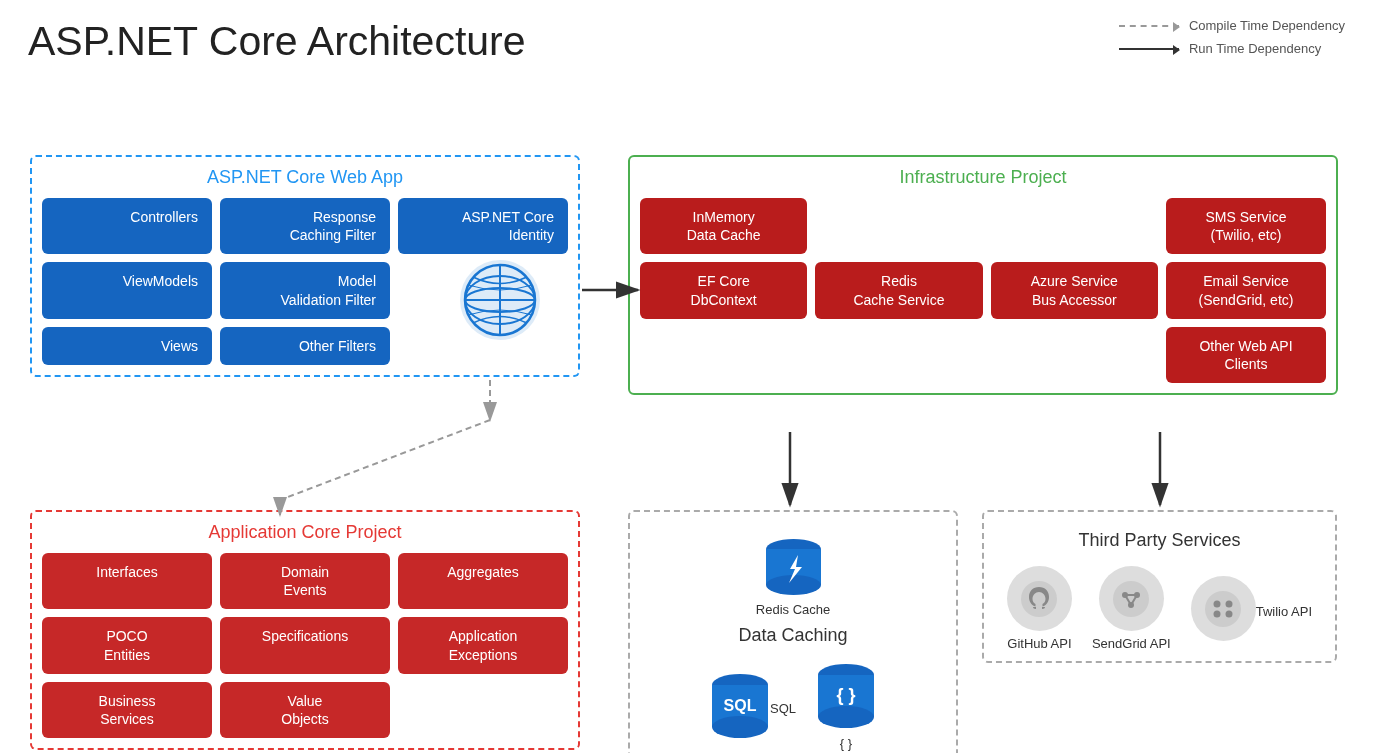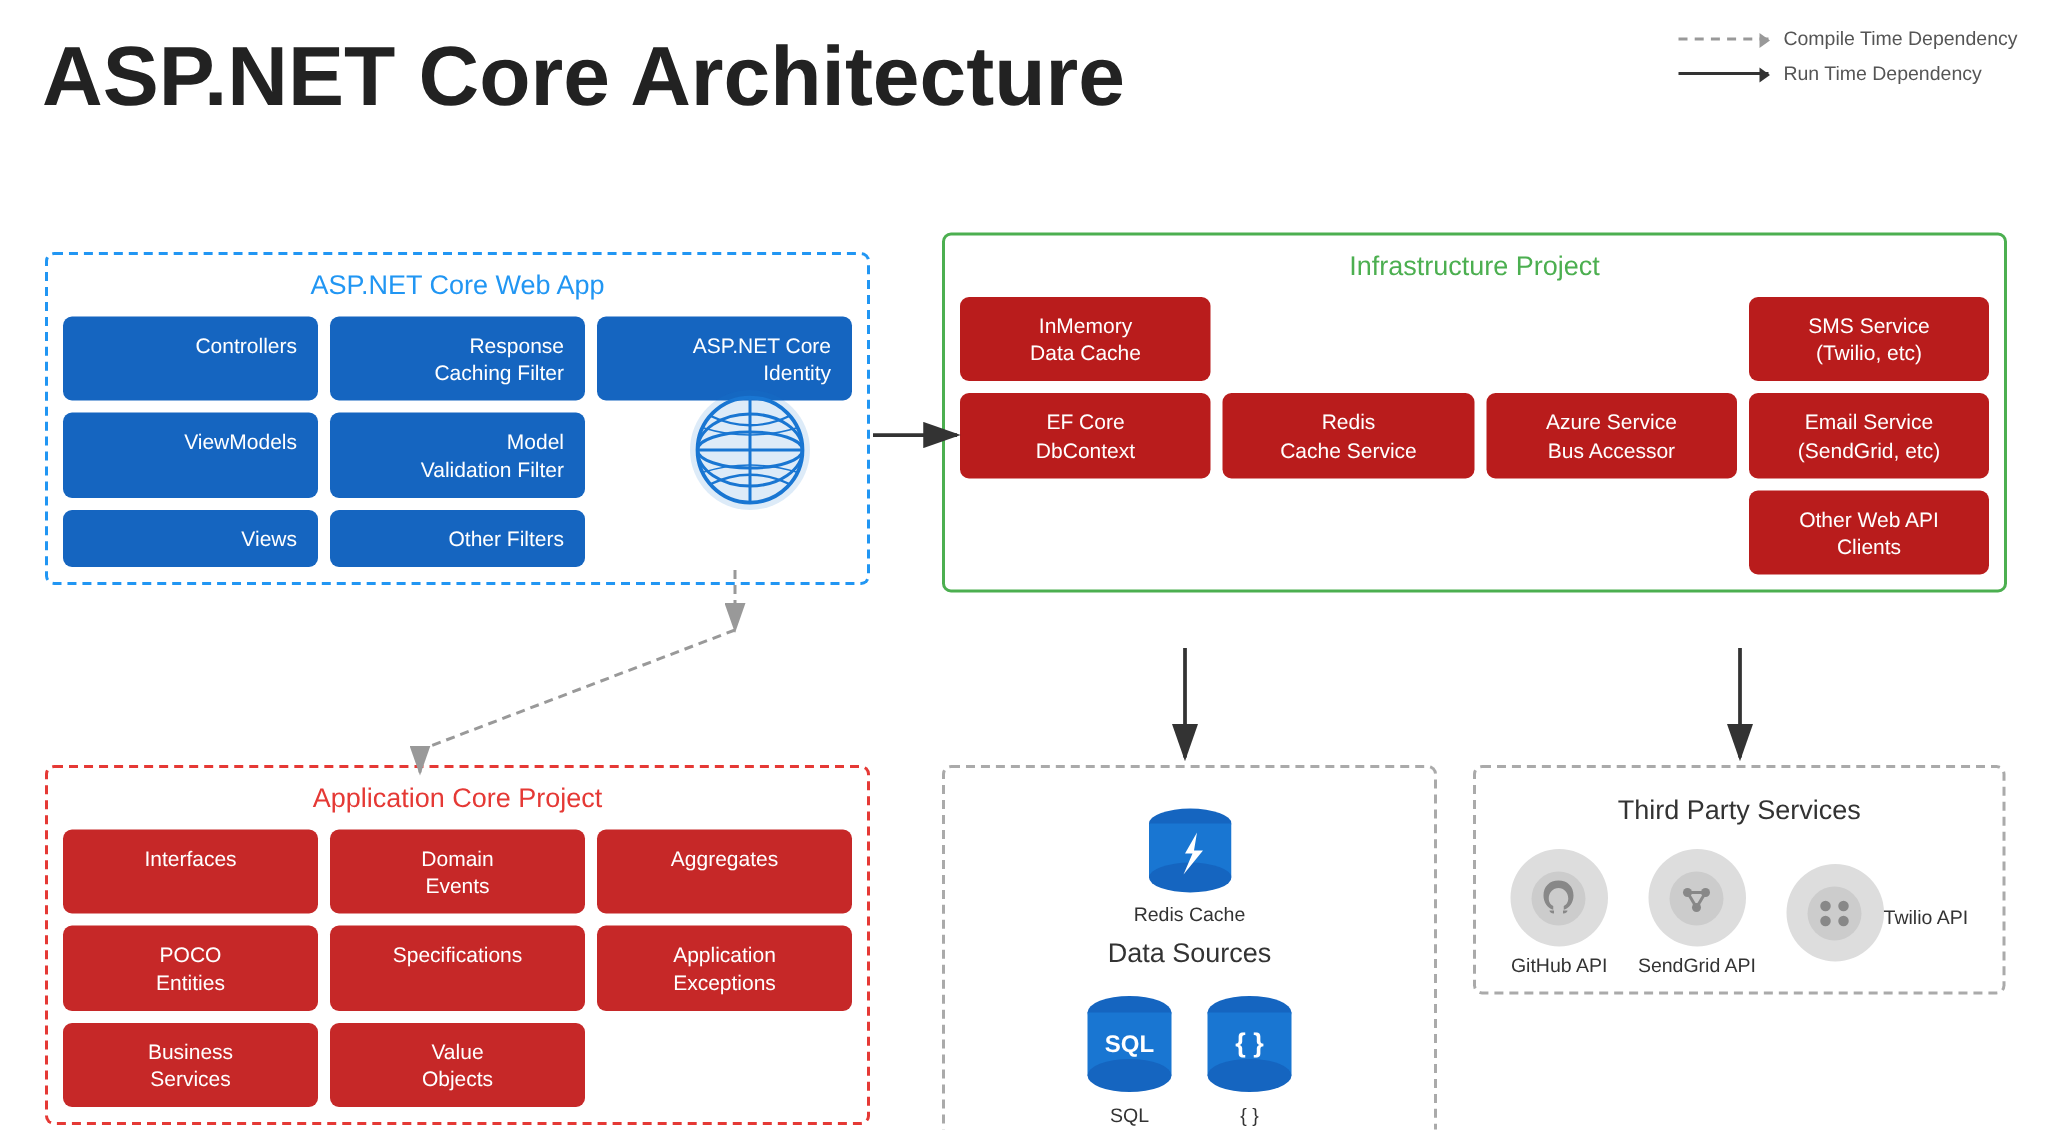--- a/index.html
+++ b/index.html
@@ -6,22 +6,22 @@
     body {
       background: #fff;
       font-family: 'Segoe UI', Arial, sans-serif;
       width: 1375px;
       min-height: 753px;
       position: relative;
       overflow: hidden;
     }
 
     .page-title {
-      font-size: 56px;
-      font-weight: 700;
+      font-size: 41px;
+      font-weight: 400;
       color: #222;
       position: absolute;
       top: 18px;
       left: 28px;
     }
 
     
     .legend {
       position: absolute;
       top: 18px;
@@ -70,21 +70,21 @@
     .section-label {
       font-size: 18px;
       font-weight: 500;
       text-align: center;
       margin-bottom: 10px;
     }
 
     
     .aspnet-section {
       position: absolute;
-      top: 168px;
+      top: 155px;
       left: 30px;
       width: 550px;
       border: 2px dashed #2196F3;
       border-radius: 6px;
       padding: 10px;
     }
     .aspnet-section .section-label { color: #2196F3; }
 
     
     .infra-section {
@@ -328,24 +328,24 @@
   <div class="redis-icon-area">
     <svg width="55" height="60" viewBox="0 0 55 60">
       <ellipse cx="27.5" cy="12" rx="27.5" ry="10" fill="#1565C0"></ellipse>
       <rect x="0" y="12" width="55" height="36" fill="#1976D2"></rect>
       <ellipse cx="27.5" cy="48" rx="27.5" ry="10" fill="#1565C0"></ellipse>
 
       <polygon points="32,18 24,32 29,32 23,46 36,30 30,30" fill="white"></polygon>
     </svg>
     <div class="icon-label">Redis Cache</div>
   </div>
-  <div class="section-label">Data Sources</div>
+  <div class="section-label">Data Caching</div>
   <div class="datasource-icons">
 
-    <div style="display:flex;flex-direction:column;align-items:center;">
+    <div style="display:flex;flex-direction:row;align-items:center;">
       <svg width="60" height="70" viewBox="0 0 60 70">
         <ellipse cx="30" cy="14" rx="28" ry="11" fill="#1565C0"></ellipse>
         <rect x="2" y="14" width="56" height="42" fill="#1976D2"></rect>
         <ellipse cx="30" cy="56" rx="28" ry="11" fill="#1565C0"></ellipse>
         <text x="30" y="40" text-anchor="middle" fill="white" font-size="16" font-weight="bold">SQL</text>
       </svg>
       <div class="icon-label">SQL</div>
     </div>
 
     <div style="display:flex;flex-direction:column;align-items:center;">

